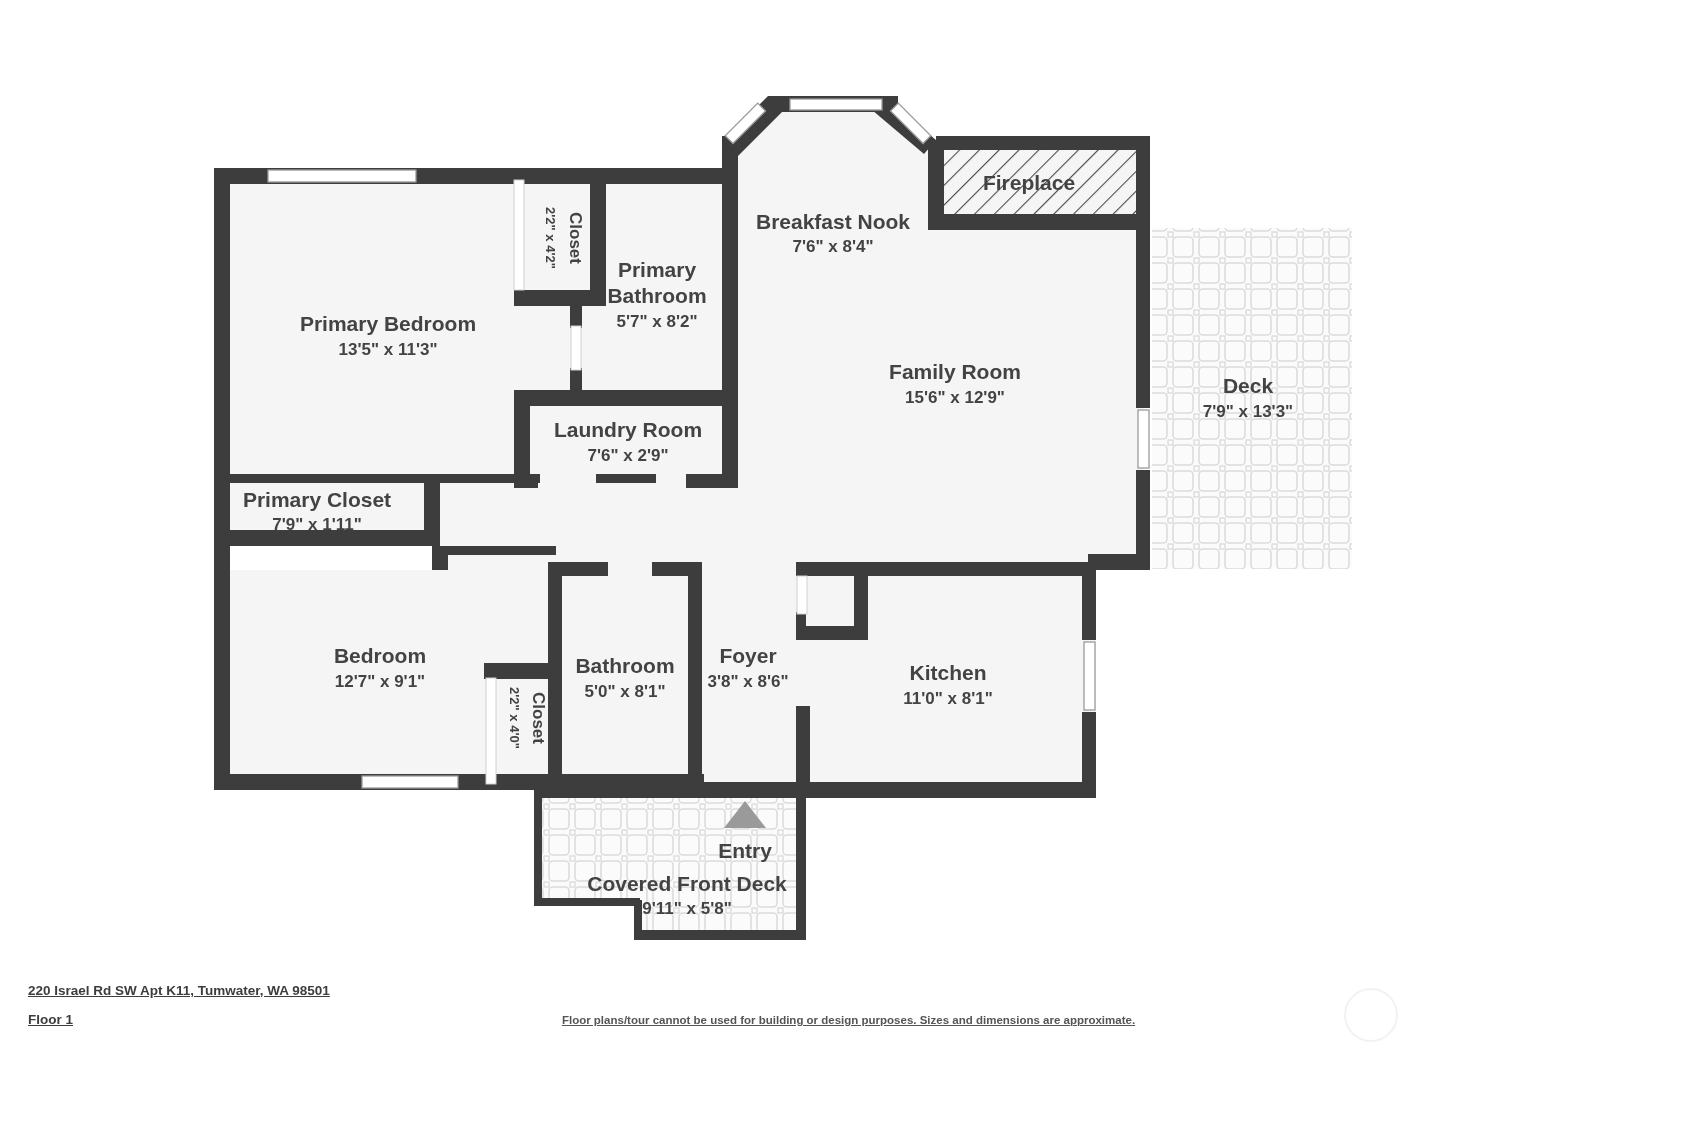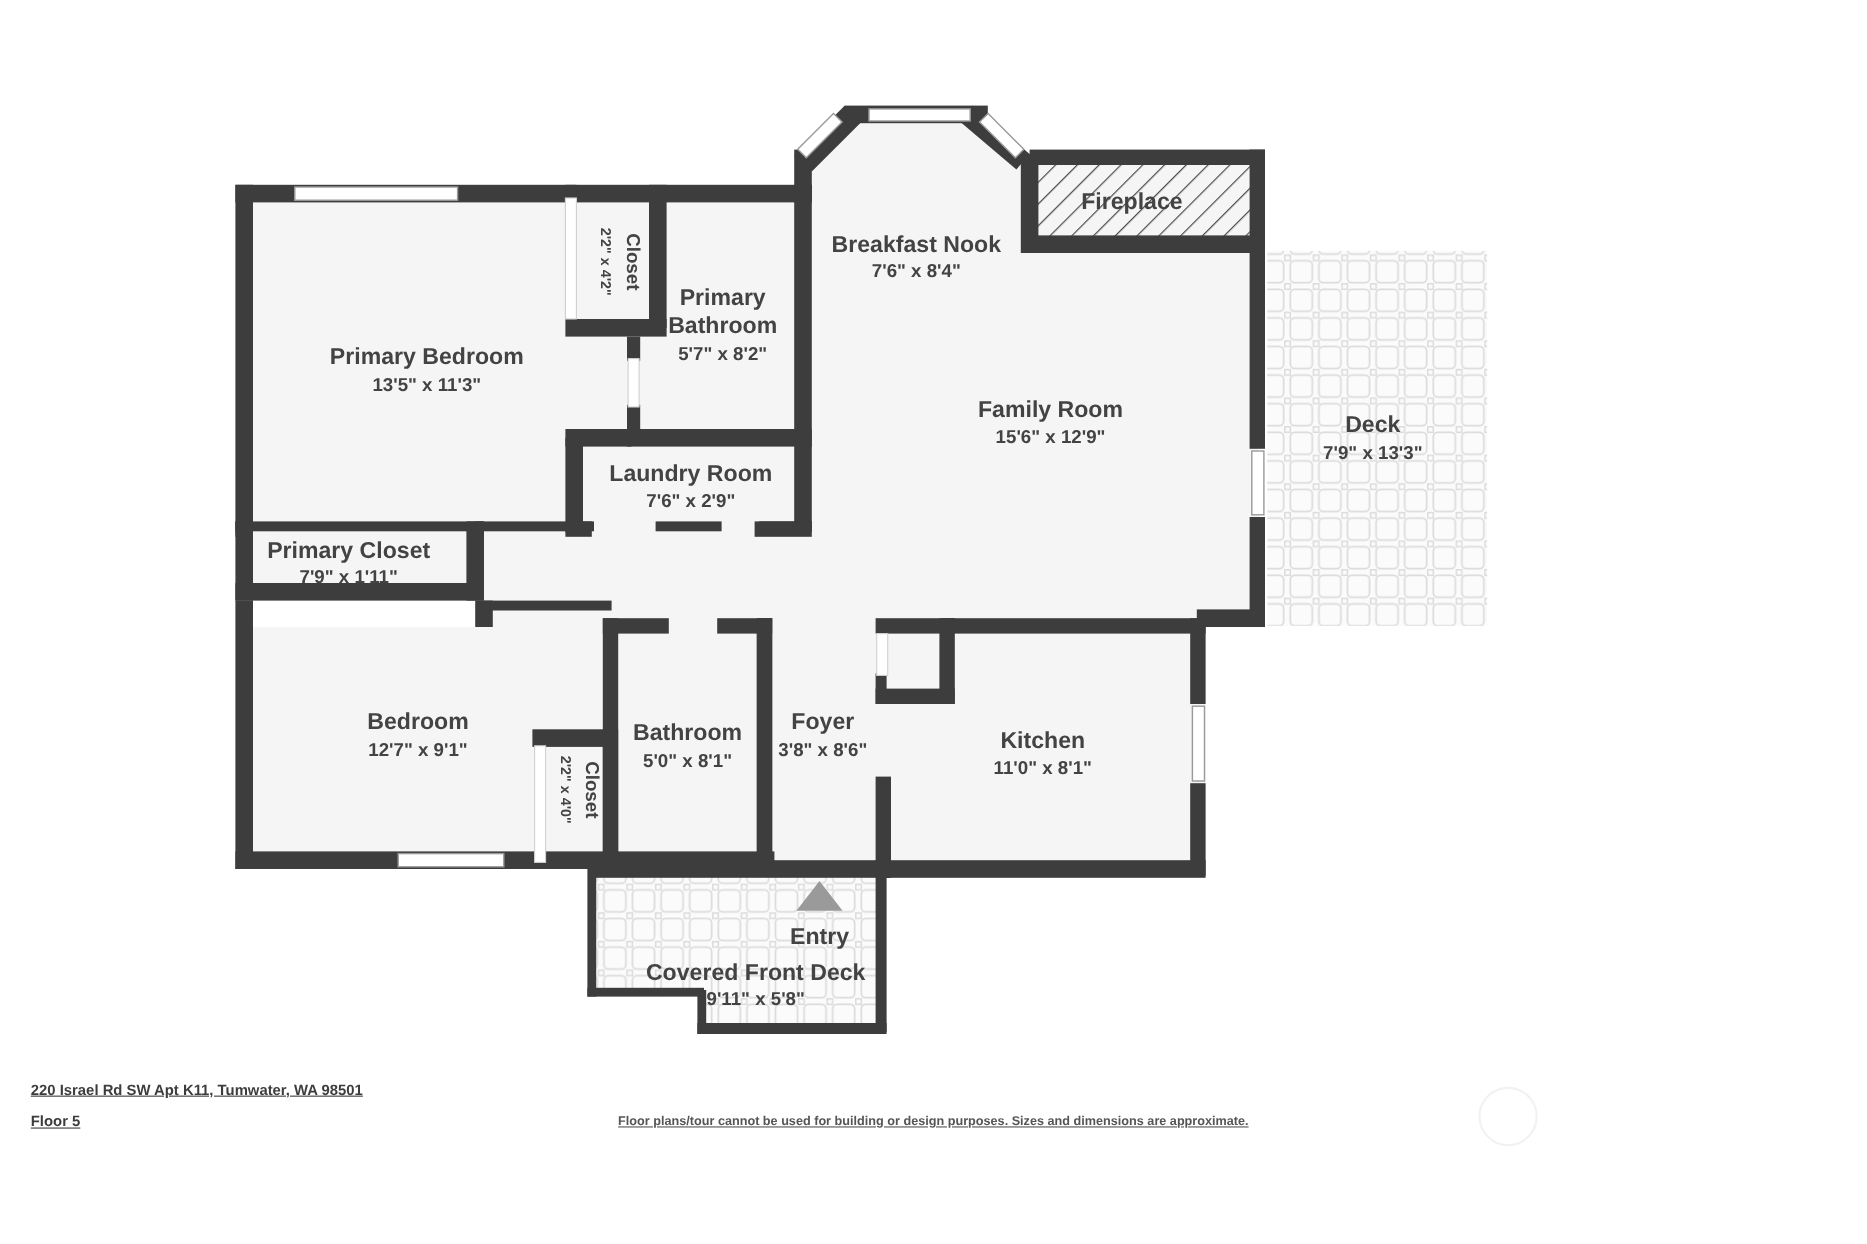--- a/index.html
+++ b/index.html
@@ -275,17 +275,17 @@
       </text>
       <text class="lbl lbl-dim" x="687" y="914">
         <tspan>9'11" x 5'8"</tspan>
       </text>
     </g>
 
     <polygon points="745,801 766,828 724,828" fill="#9a9a9a"></polygon>
   </svg>
 
   <div class="footline" id="addr">220 Israel Rd SW Apt K11, Tumwater, WA 98501</div>
-  <div class="footline" id="floorlbl">Floor 5</div>
+  <div class="footline" id="floorlbl">Floor 1</div>
   <div class="footline" id="disclaimer">Floor plans/tour cannot be used for building or design purposes. Sizes and dimensions are approximate.</div>
   <div id="watermark"></div>
 
 </div>
 
 </body></html>

